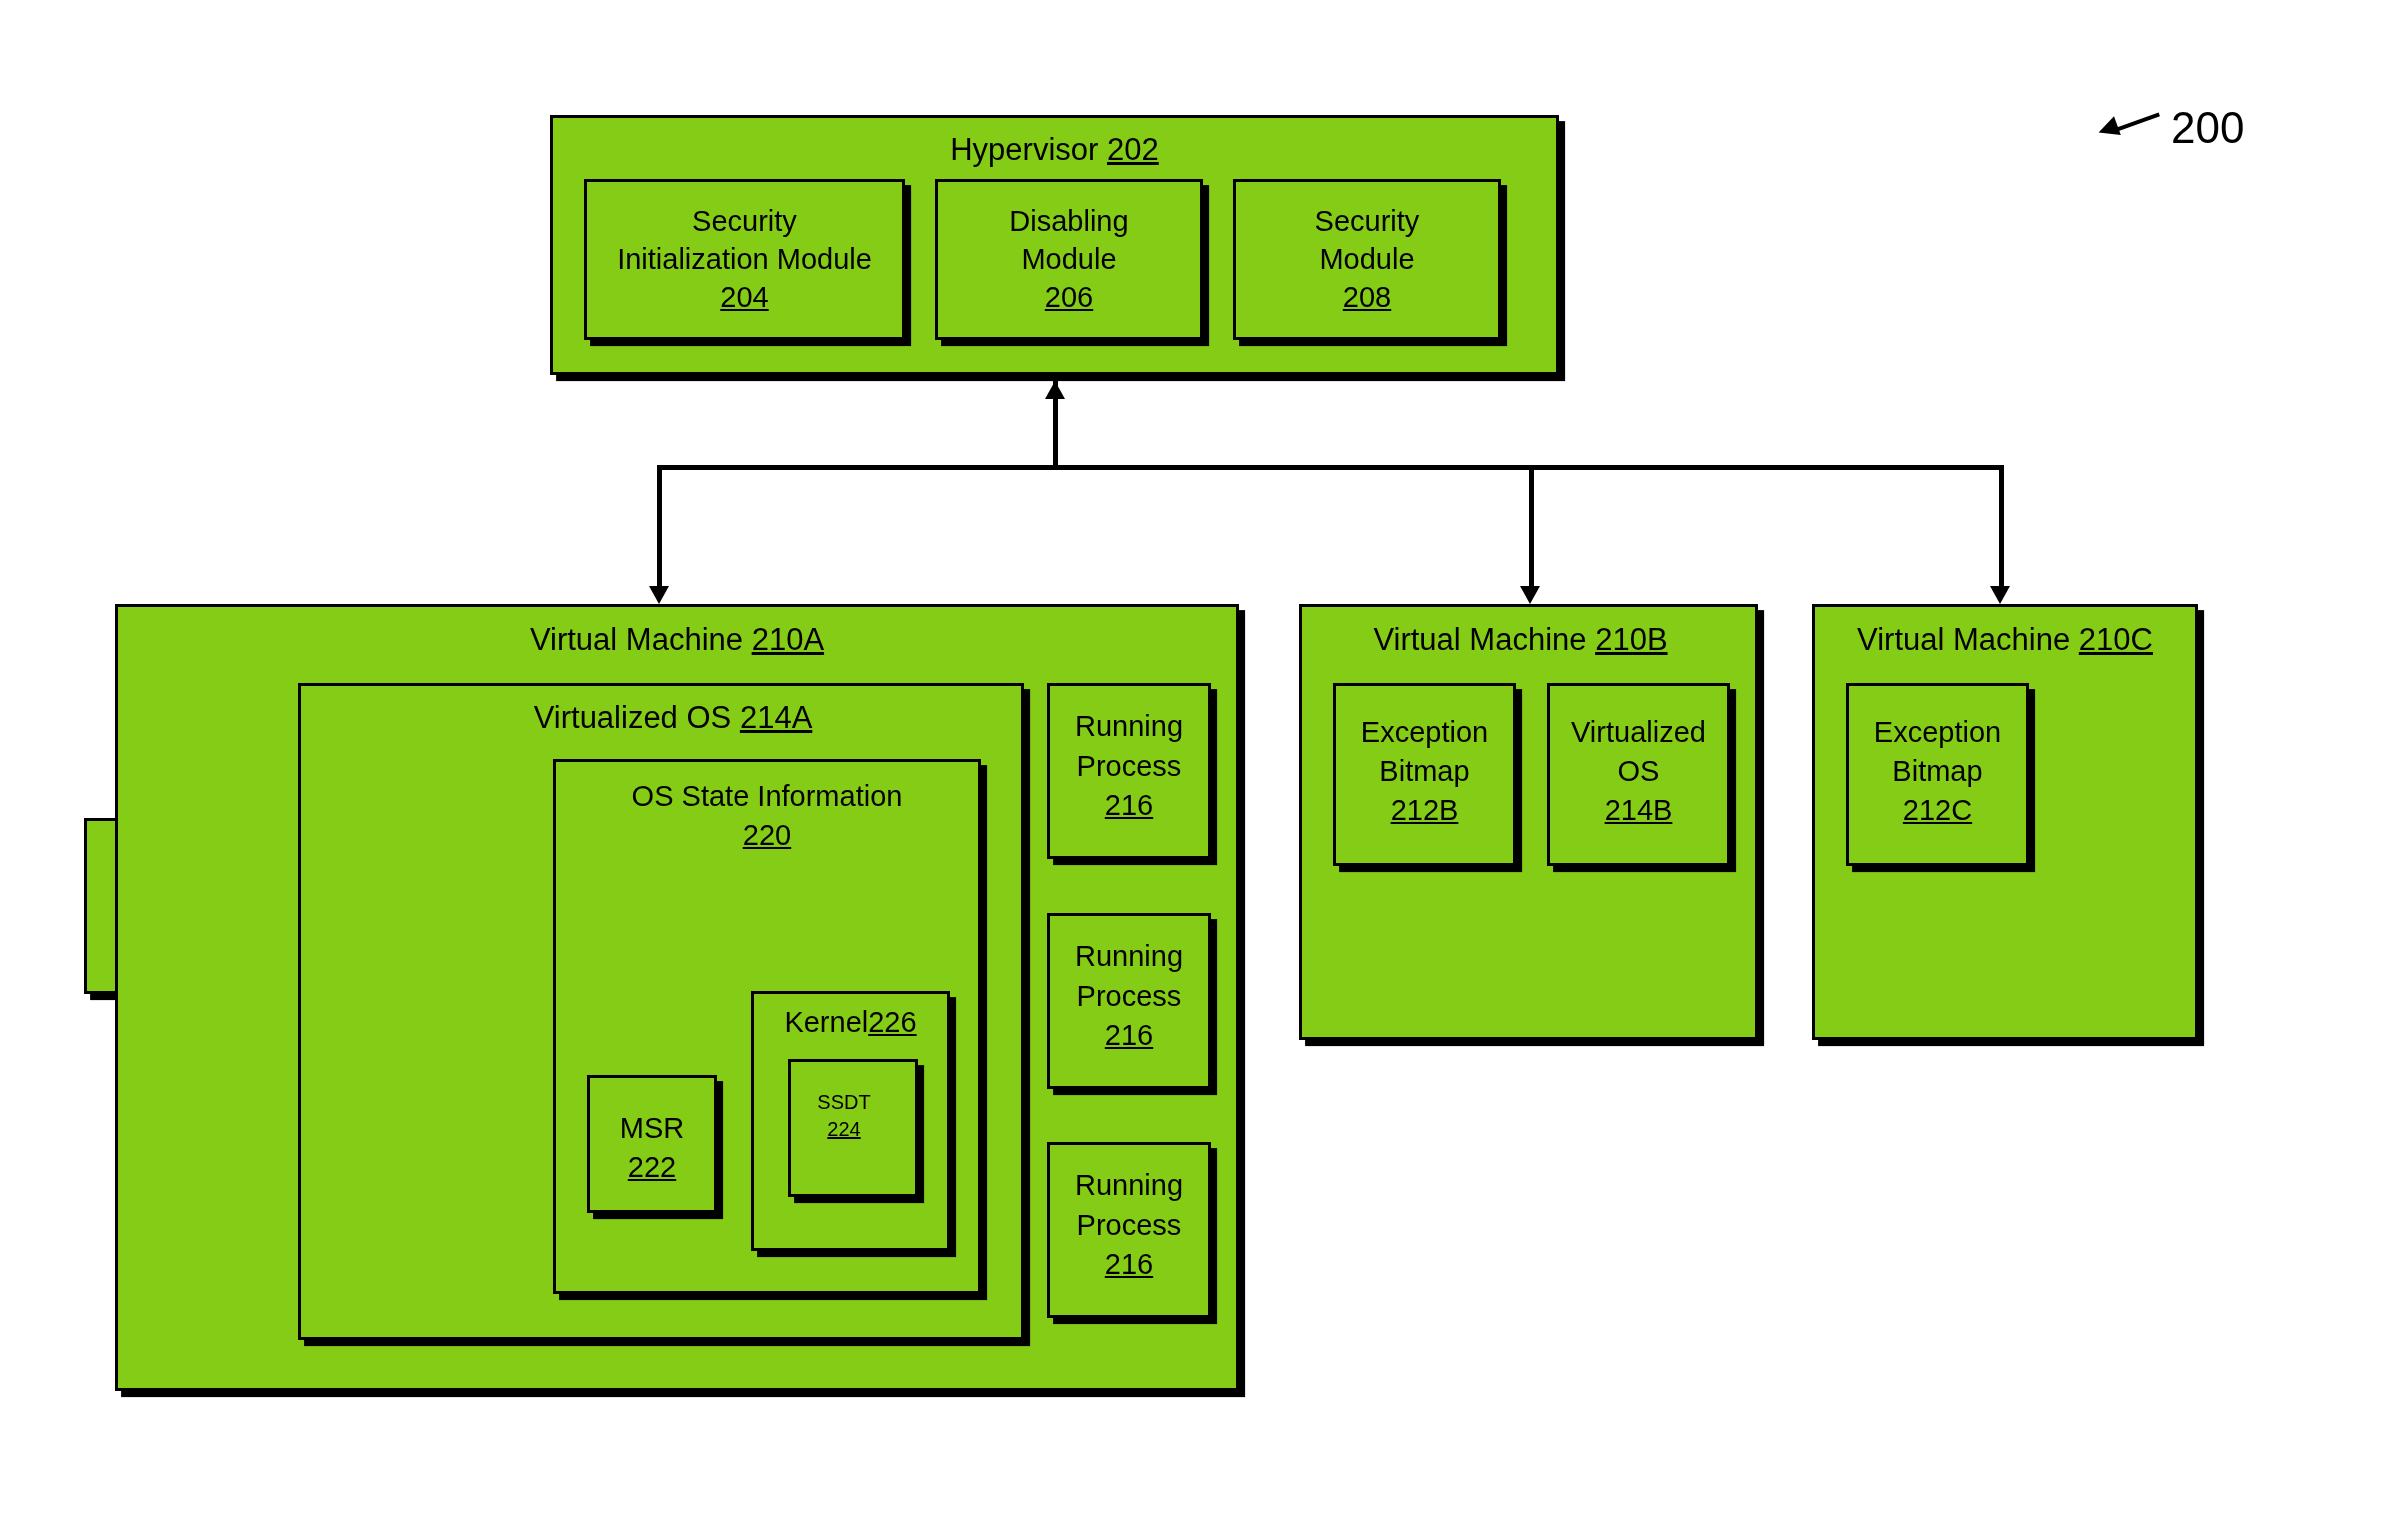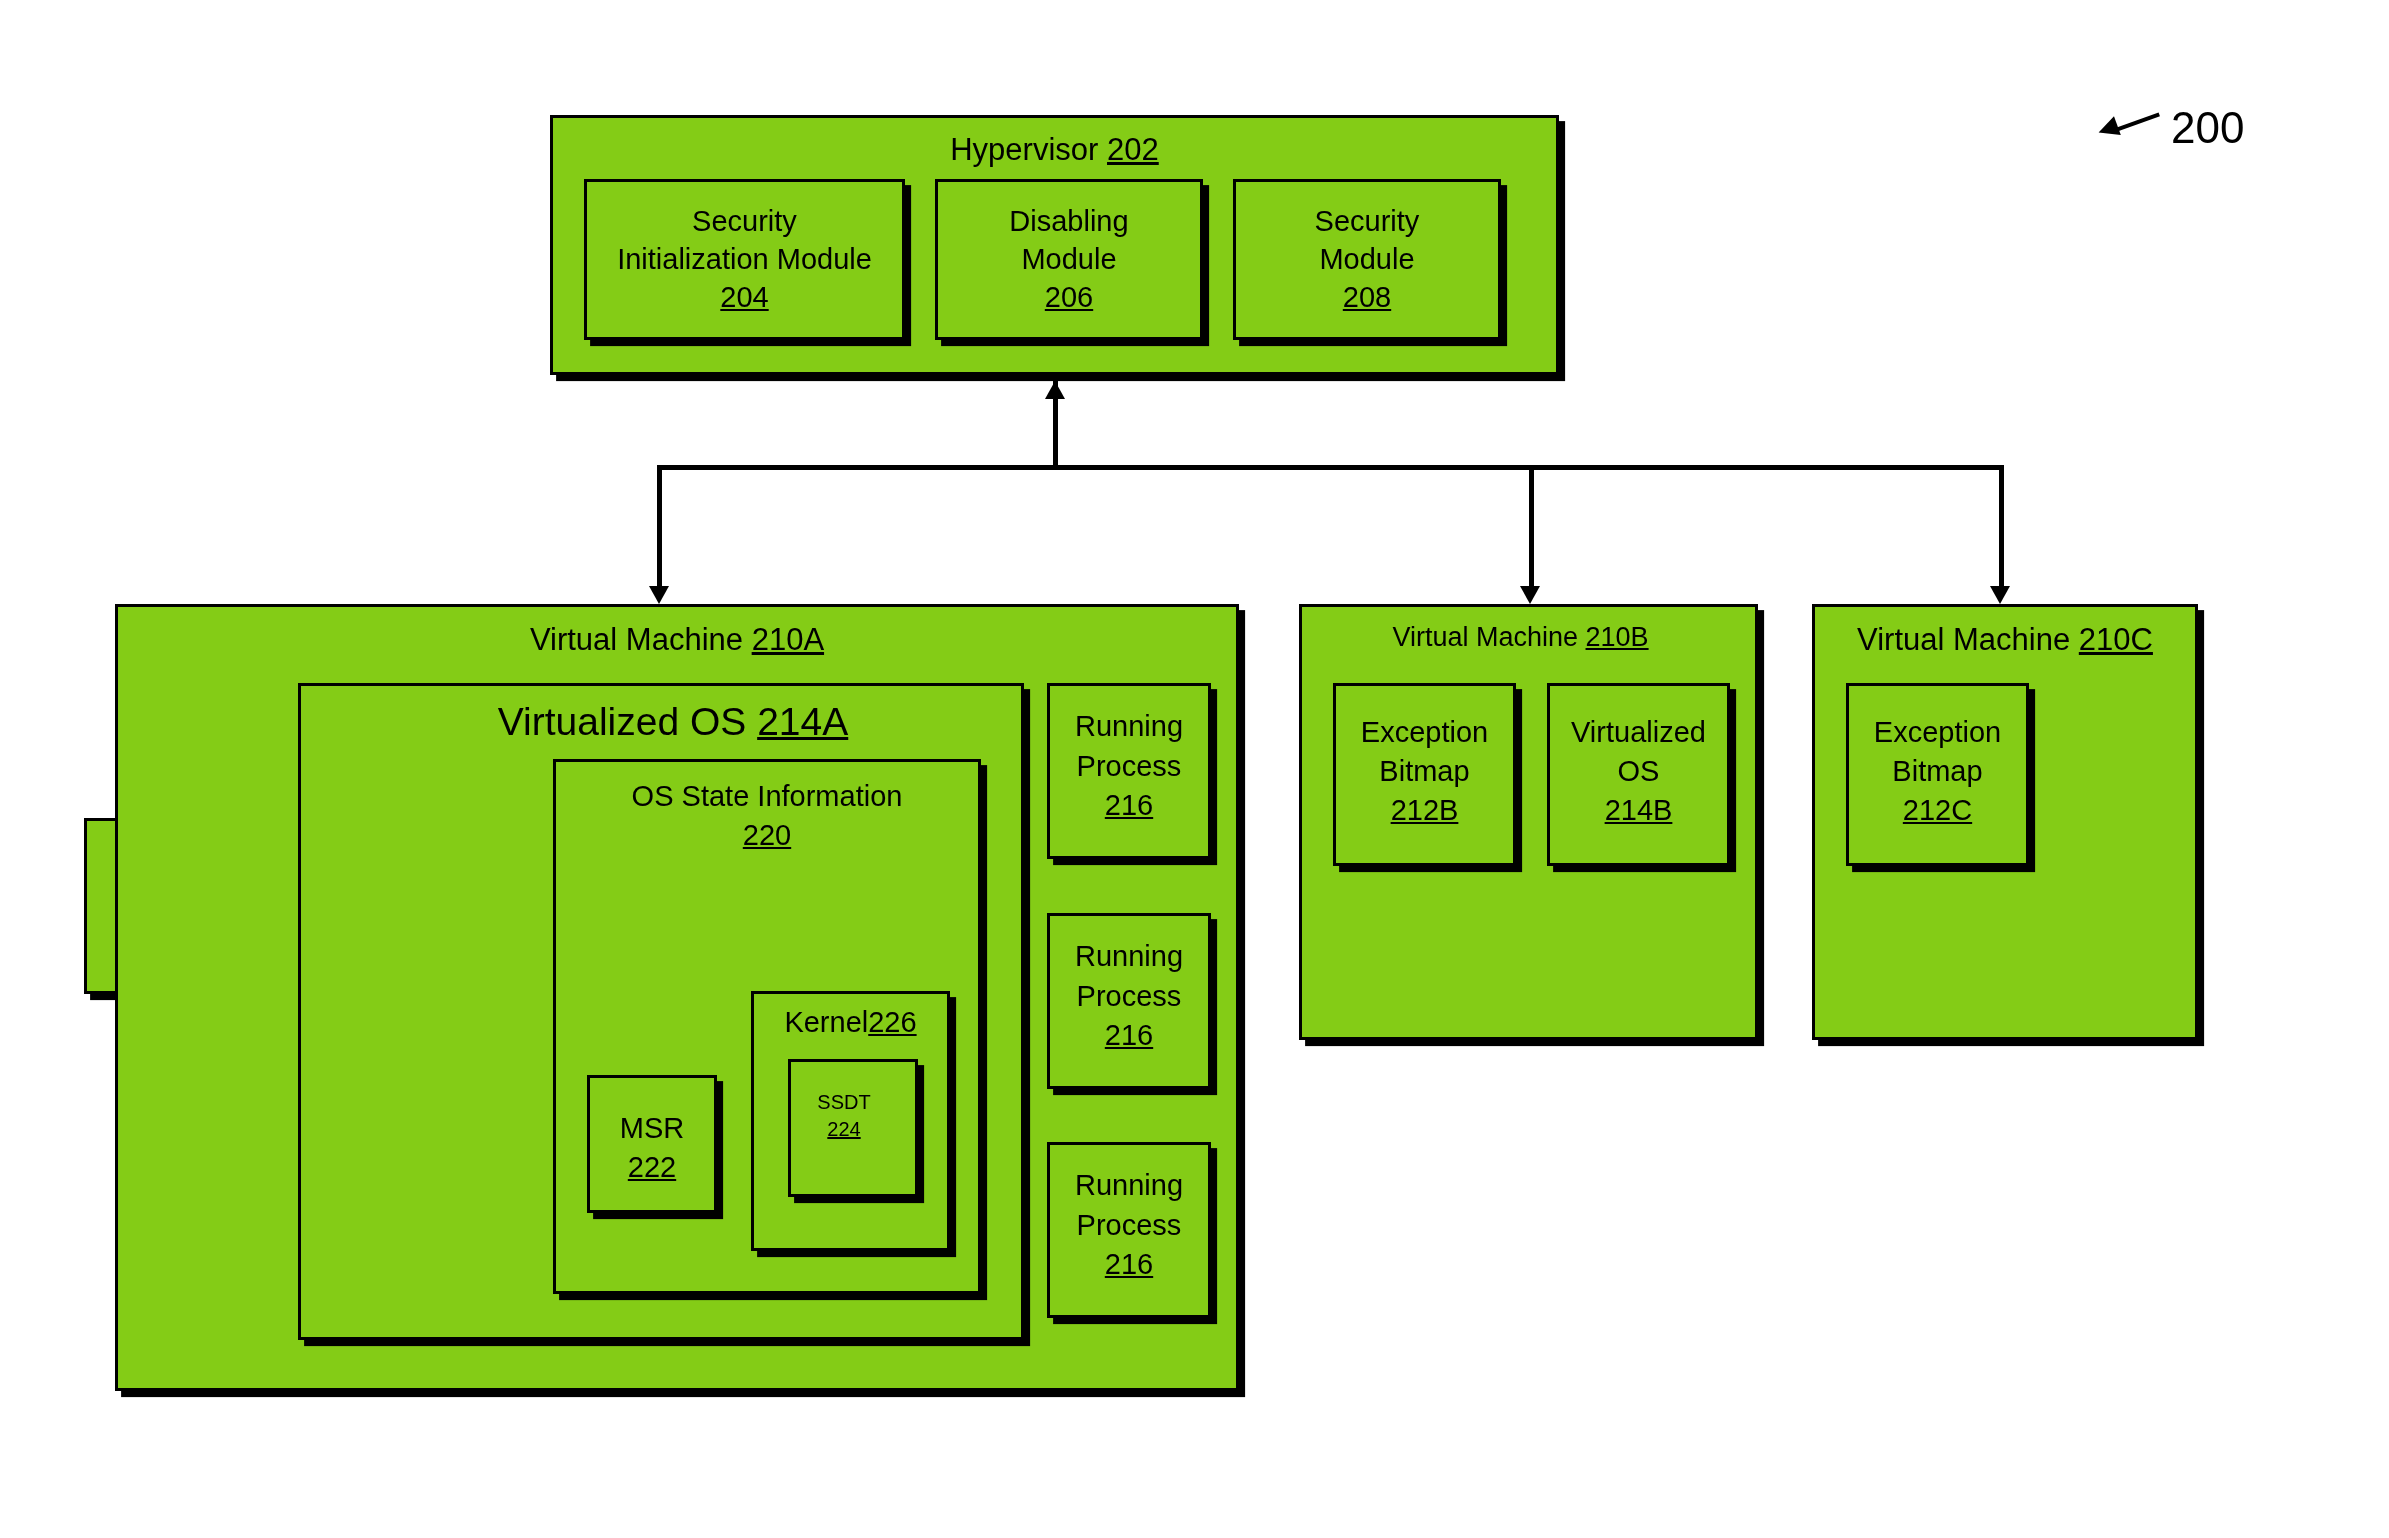--- a/index.html
+++ b/index.html
@@ -136,21 +136,21 @@
     <div class="box shadow-r" style="left:210px; top:176px; width:191px; height:229px;">
       <div class="label" style="position:absolute; left:0; right:0; top:31px; font-size:29px; line-height:1.35;">
         <div>OS</div>
         <div>Protection</div>
         <div>Module</div>
         <div class="u">218</div>
       </div>
     </div>
 
     <div class="box shadow-r" style="left:180px; top:76px; width:726px; height:657px;">
-      <div class="title" style="left:0; right:0; top:13.8px; font-size:39px;margin-left:24px;">
+      <div class="title" style="left:0; right:0; top:13.8px; font-size:31px;margin-left:24px;">
         <span>Virtualized OS</span>
         <span class="u">214A</span>
       </div>
 
       <div class="box shadow-r" style="left:252px; top:73px; width:428px; height:535px;padding-left:44px;">
         <div class="label" style="position:absolute; left:0; right:0; top:15.3px; font-size:29px; line-height:1.35;">
           <div>OS State Information</div>
           <div class="u">220</div>
         </div>
 
@@ -193,21 +193,21 @@
     <div class="box shadow-r" style="left:929px; top:535px; width:164px; height:176px;">
       <div class="label" style="position:absolute; left:0; right:0; top:21.4px; font-size:29px; line-height:1.35;">
         <div>Running</div>
         <div>Process</div>
         <div class="u">216</div>
       </div>
     </div>
   </div>
 
   <div class="box shadow-r" style="left:1299px; top:604px; width:459px; height:436px;">
-    <div class="title" style="left:0; right:16px; top:15.3px; font-size:27px;">
+    <div class="title" style="left:0; right:16px; top:15.3px; font-size:31px;">
       <span>Virtual Machine</span>
       <span class="u">210B</span>
     </div>
     <div class="box shadow-r" style="left:31px; top:76px; width:183px; height:183px;">
       <div class="label" style="position:absolute; left:0; right:0; top:27px; font-size:29px; line-height:1.35;">
         <div>Exception</div>
         <div>Bitmap</div>
         <div class="u">212B</div>
       </div>
     </div>

